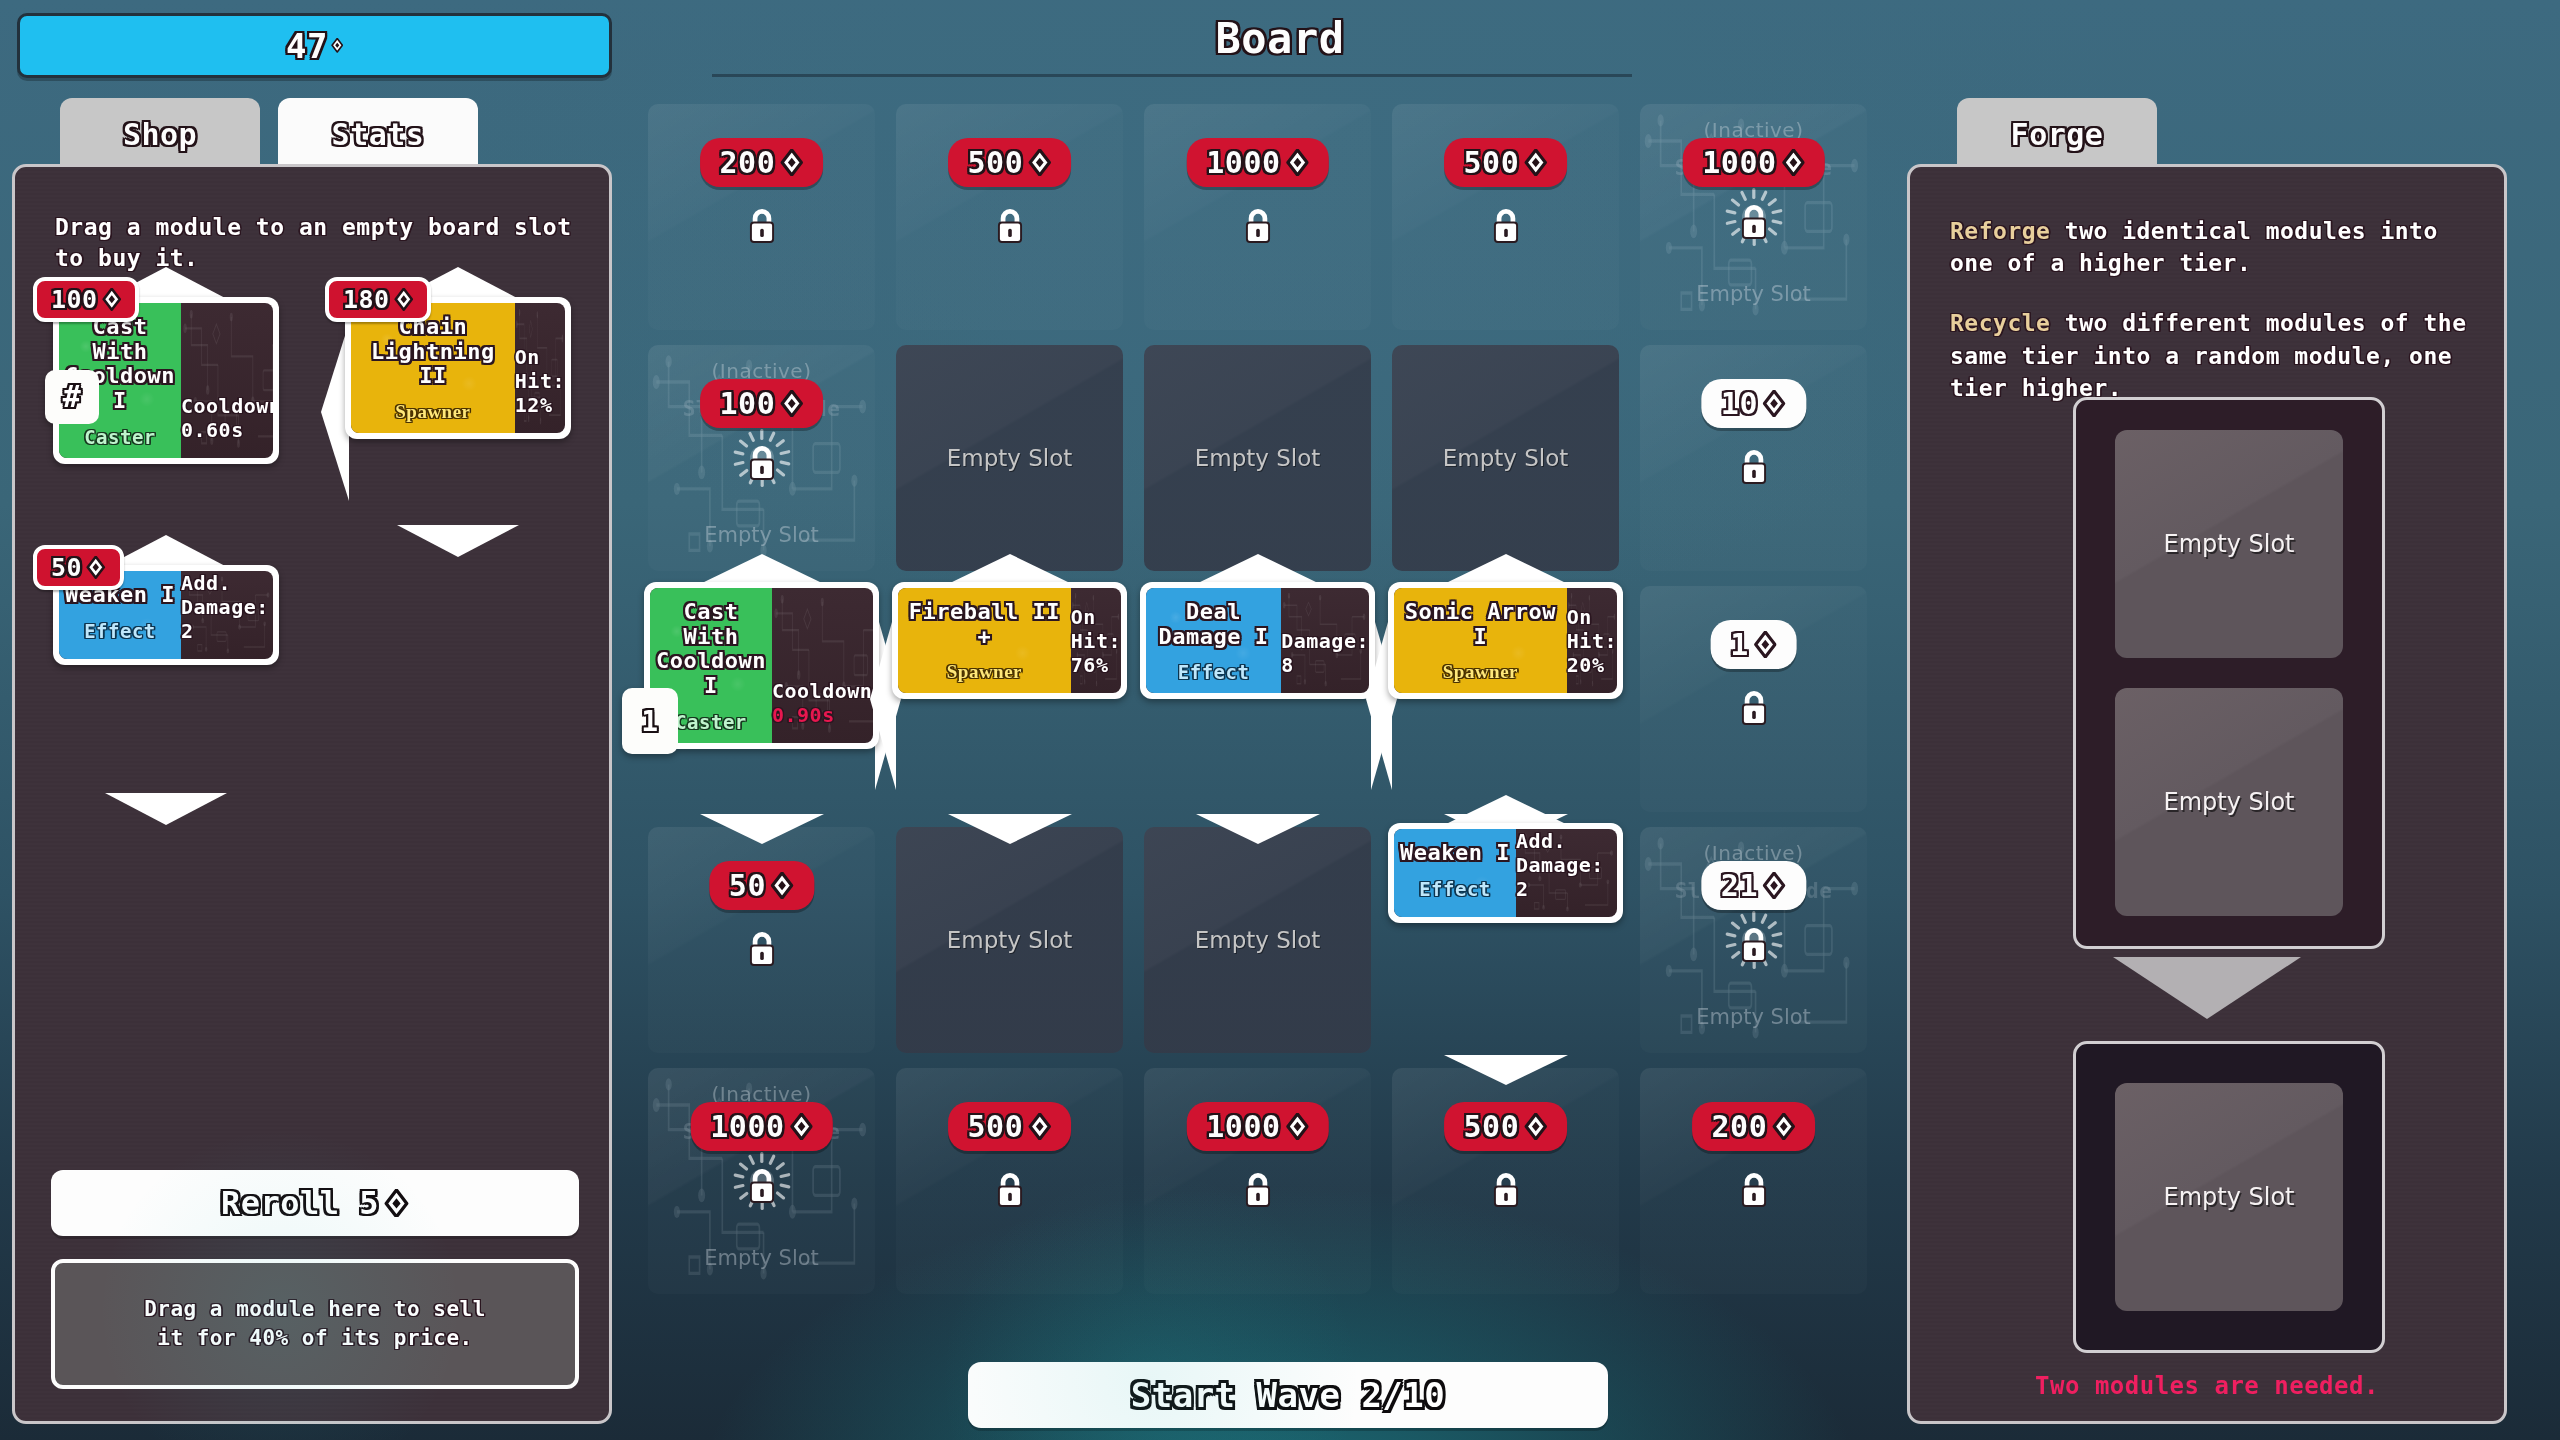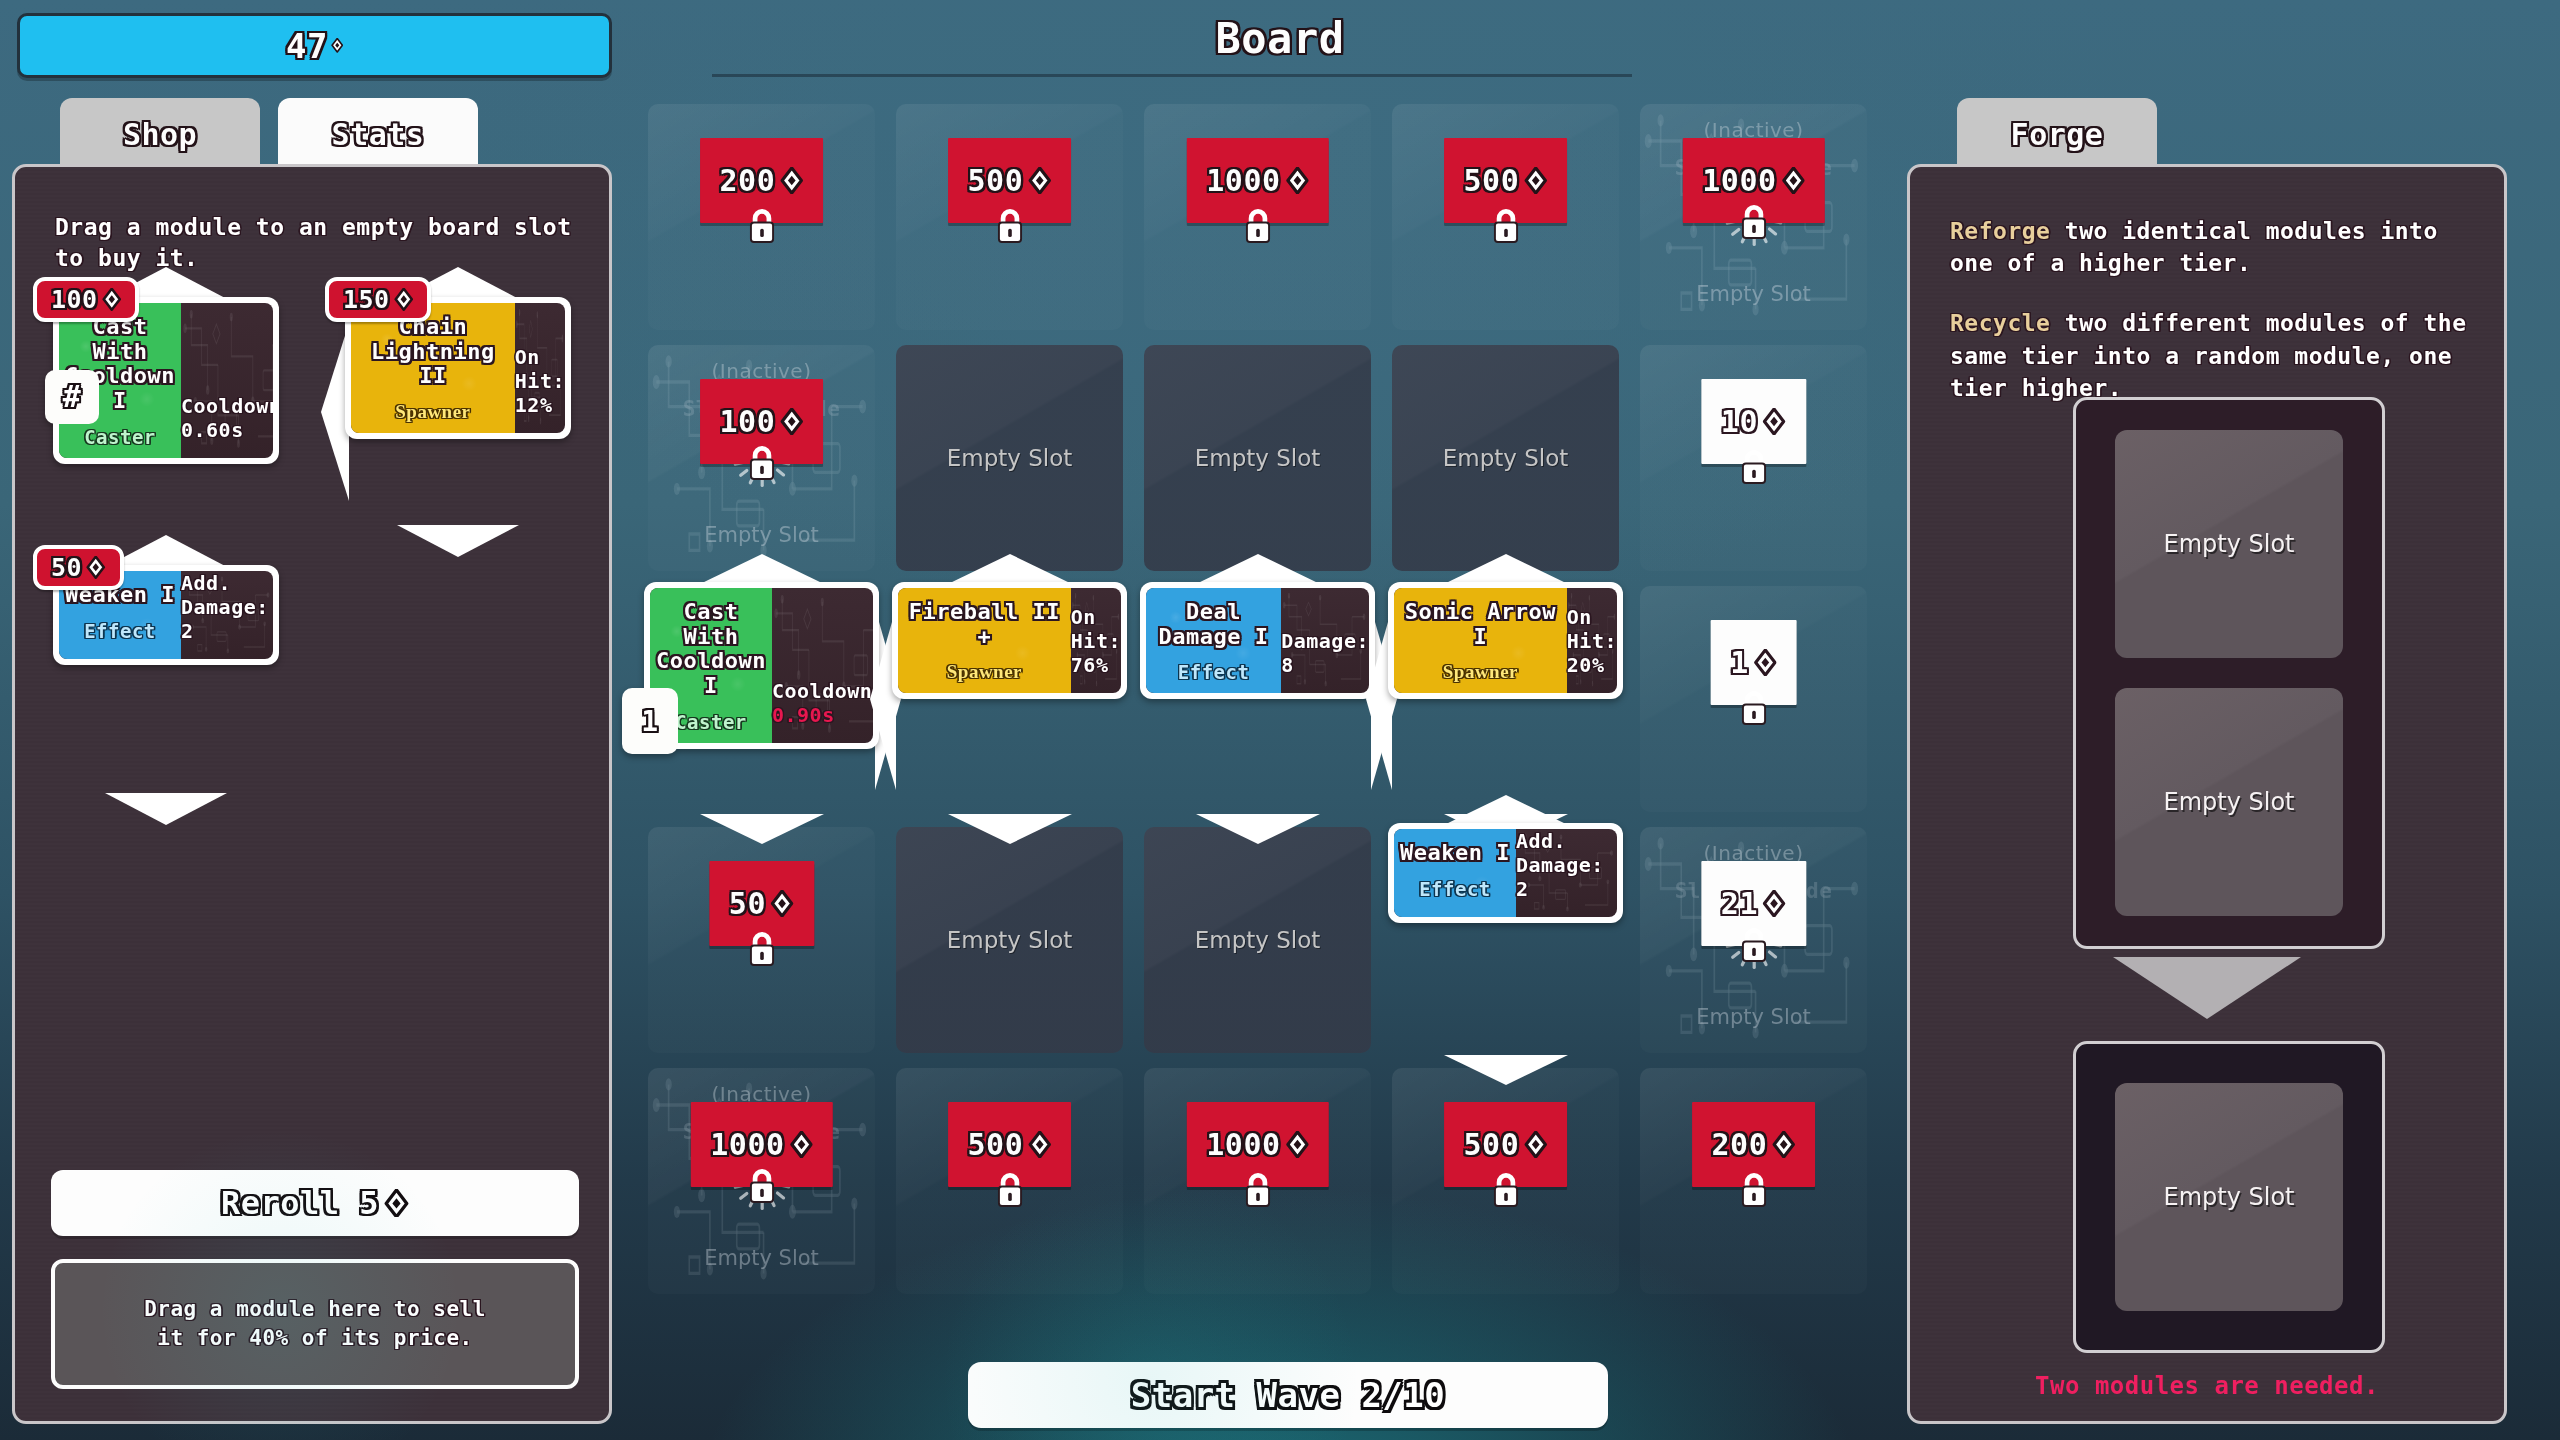--- a/index.html
+++ b/index.html
@@ -185,21 +185,21 @@
     font-size:21px; color:rgba(205,215,222,.22);
   }
   .inactive-ghost .ghost-empty{
     position:absolute; left:0; right:0; bottom:24px; text-align:center;
     font-family:"DejaVu Sans", sans-serif; font-size:21px; color:rgba(210,220,228,.45); font-weight:normal;
   }
   .inactive-ghost .ghost-circuit{ position:absolute; inset:0; opacity:.28; }
 
   .price-pill-board{
     position:absolute; left:50%; top:34px; transform:translateX(-50%); z-index:5;
-    background:#d01330; border-radius:1px; padding:25px 20px;
+    background:#d01330; border-radius:20px; padding:7px 20px;
     box-shadow:0 3px 0 rgba(0,0,0,.28);
     display:flex; align-items:center; justify-content:center;
   }
   .price-pill-board span{ font-size:30px; white-space:nowrap; }
   .price-pill-board.white{ background:#fdfdfd; }
   .price-pill-board.white span{ color:#fff;
     text-shadow:-2.2px -2.2px 0 #2b1620,2.2px -2.2px 0 #2b1620,-2.2px 2.2px 0 #2b1620,2.2px 2.2px 0 #2b1620,0 -2.2px 0 #2b1620,0 2.2px 0 #2b1620,-2.2px 0 0 #2b1620,2.2px 0 0 #2b1620;text-align:right; }
 
   .lock-icon{ position:absolute; left:50%; top:104px; transform:translateX(-50%); z-index:5; width:34px; height:36px; }
   .lock-icon.offset{ top:100px; }
@@ -366,21 +366,21 @@
                   </g>
                   <g fill="none" stroke="rgba(255,255,255,.30)" stroke-width="1.4">
                     <path d="M62 22 l7 -7 l7 7 l-7 7 z"></path>
                   </g>
                 </svg></div>
               <span class="gfont out-dark-sm card-stat">On Hit: 12%</span>
             </div>
           </div>
         </div>
         <div class="pill" style="left:-20px;top:-20px;">
-          <span class="gfont inv-text">150</span>
+          <span class="gfont inv-text">180</span>
           <span class="gem">
             <svg viewBox="0 0 24 28">
               <path d="M12 1 L22 14 L12 27 L2 14 Z" fill="#fff" stroke="#231218" stroke-width="3.2" stroke-linejoin="round"></path>
               <path d="M12 9 L16 14 L12 19 L8 14 Z" fill="#231218"></path>
             </svg>
           </span>
         </div>
       </div>
       <div class="shop-card-wrap" style="left:38px;top:398px;width:226px;height:230px;">
         <div class="wing top" style="left:52px;top:-30px;width:122px;height:32px;"></div>

